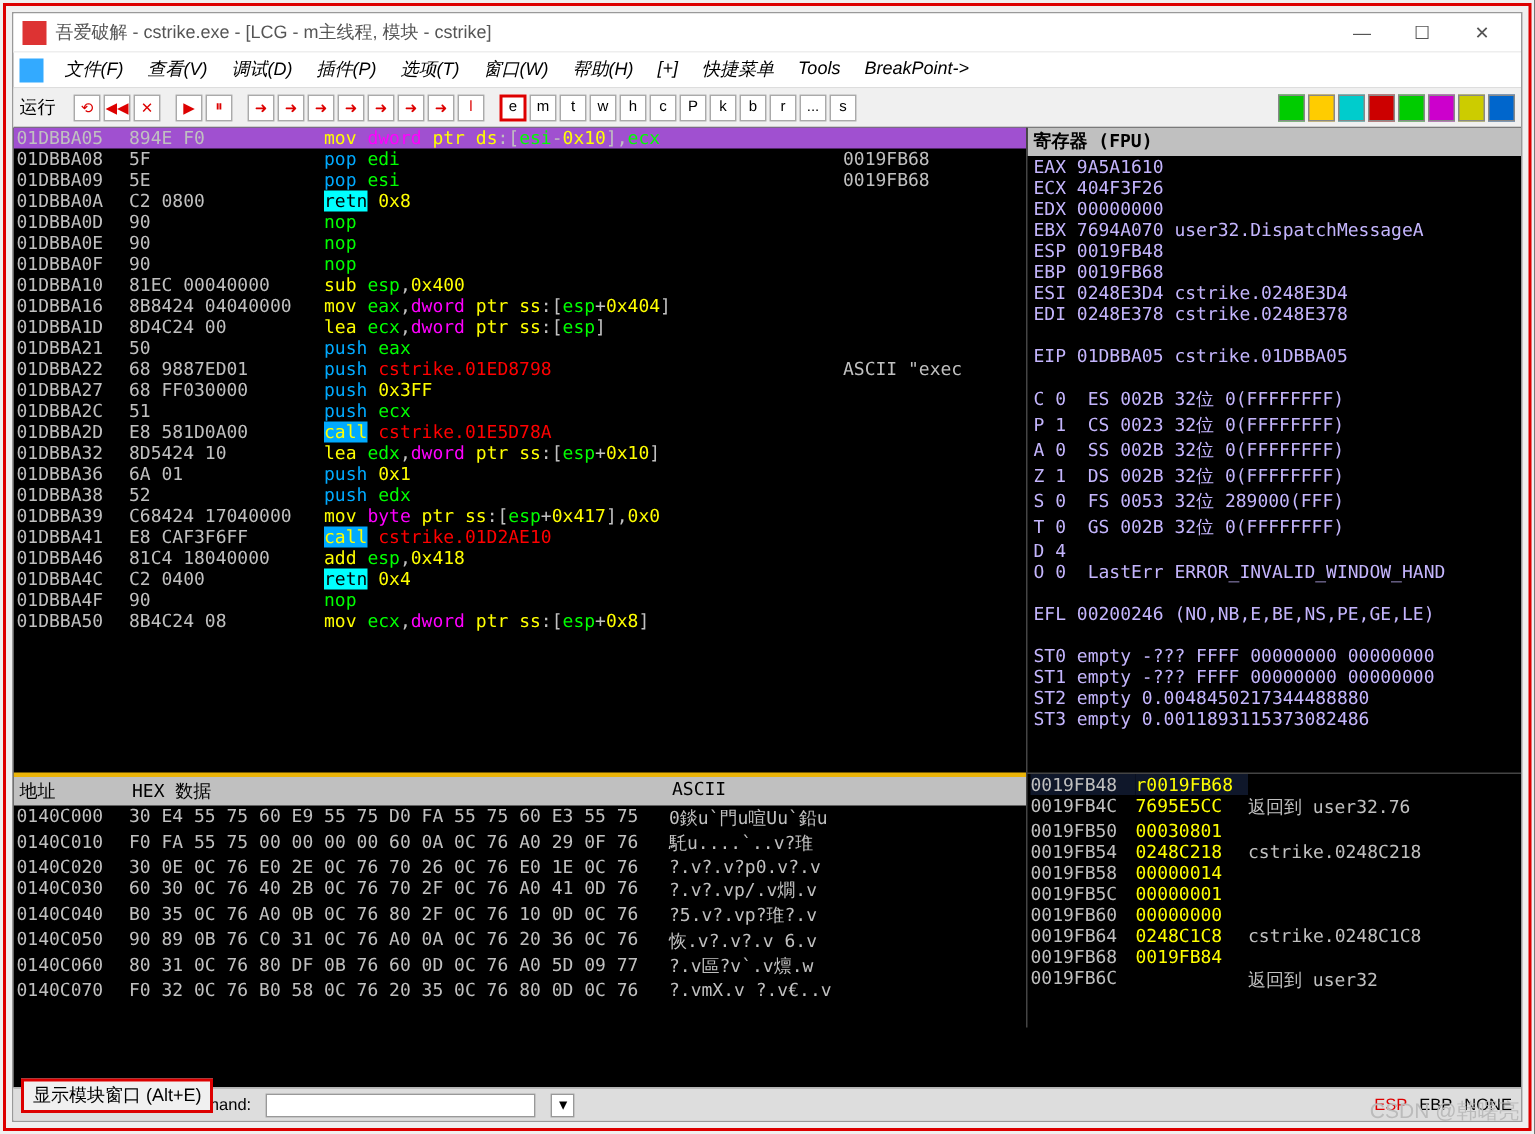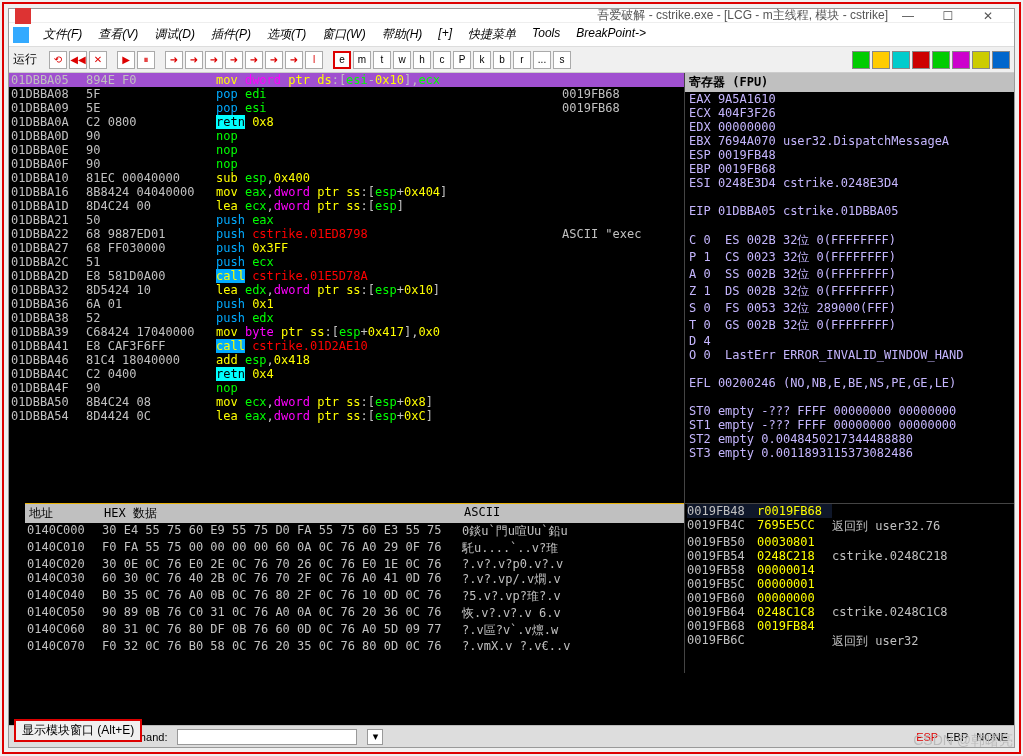--- a/index.html
+++ b/index.html
@@ -1,40 +1,40 @@
 <!DOCTYPE html>
 <html><head>
 <meta charset="utf-8">
 <style>
 * { margin:0; padding:0; box-sizing:border-box; }
 body { font-family:"Microsoft YaHei", sans-serif; font-size:12px; background:#f0f0f0; width:1023px; height:756px; position:relative; }
 .outer { border:2px solid #d00; padding:4px; width:1019px; height:752px; margin:2px; }
 .win { border:1px solid #999; background:#fff; height:100%; display:flex; flex-direction:column; }
-.title-bar { height:14px; display:flex; align-items:center; padding:0 6px; background:#fff; border-bottom:1px solid #eee;text-align:right; }
+.title-bar { height:26px; display:flex; align-items:center; padding:0 6px; background:#fff; border-bottom:1px solid #eee; }
 .app-icon { width:16px; height:16px; background:#d33; margin-right:6px; }
 .title-text { flex:1; color:#555; }
 .win-ctrl { display:flex; gap:0; }
 .win-btn { width:40px; height:24px; display:flex; align-items:center; justify-content:center; color:#555; cursor:pointer; }
 .menu { height:24px; display:flex; align-items:center; padding:0 4px; gap:0; border-bottom:1px solid #ddd;font-style:italic; }
 .menu-item { padding:2px 8px; cursor:pointer; }
 .menu-icon { width:16px; height:16px; background:#3af; margin-right:6px; }
 .toolbar { height:26px; display:flex; align-items:center; padding:12px 4px; background:#f0f0f0; border-bottom:1px solid #ccc; gap:2px; }
 .tb-label { margin-right:10px; }
 .tb-btn { width:18px; height:18px; border:1px solid #aaa; background:#fff; display:flex; align-items:center; justify-content:center; font-size:10px; cursor:pointer; }
 .tb-btn.red { color:#d00; }
 .tb-btn.e { border:2px solid #d00; }
 .tb-spacer { width:6px; }
 .tb-right { margin-left:auto; display:flex; gap:2px; }
 .tb-icon { width:18px; height:18px; border:1px solid #888; }
 .main { flex:1; display:flex; flex-direction:column; background:#000; font-family:"Consolas",monospace; font-size:12px; overflow:hidden; }
 .top-panes { display:flex; height:430px; }
 .disasm { flex:1; overflow:hidden; }
 .registers { width:330px; border-left:1px solid #444; overflow:hidden; }
 .bottom-panes { display:flex; height:170px; }
-.dump { flex:1; border-top:1px solid #eab308; overflow:hidden;margin-left:16px; }
+.dump { flex:1; border-top:3px solid #eab308; overflow:hidden; }
 .stack { width:330px; border-top:1px solid #444; border-left:1px solid #444; overflow:hidden; }
 .hdr { background:#c0c0c0; color:#000; padding:1px 4px; font-weight:bold; }
 .hdr-purple { background:#0f172a; color:#fff; }
 .row { display:flex; white-space:pre; padding:0 2px; }
 .hl { background:#a050d0; }
 .addr { color:#c0c0c0; width:75px; }
 .bytes { color:#c0c0c0; width:130px; }
 .asm { color:#c0c0c0; flex:1; }
 .cmt { color:#c0c0c0; width:120px; }
 .mov { color:#ff0; }
@@ -160,32 +160,32 @@
             <div class="row"><span class="addr">01DBBA2D</span><span class="bytes">E8 581D0A00</span><span class="asm"><span class="call">call</span> <span class="str">cstrike.01E5D78A</span></span><span class="cmt"></span></div>
             <div class="row"><span class="addr">01DBBA32</span><span class="bytes">8D5424 10</span><span class="asm"><span class="mov">lea</span> <span class="reg">edx</span>,<span class="dw">dword</span> <span class="ptr">ptr</span> <span class="ptr">ss</span>:[<span class="reg">esp</span>+<span class="num">0x10</span>]</span><span class="cmt"></span></div>
             <div class="row"><span class="addr">01DBBA36</span><span class="bytes">6A 01</span><span class="asm"><span class="push">push</span> <span class="num">0x1</span></span><span class="cmt"></span></div>
             <div class="row"><span class="addr">01DBBA38</span><span class="bytes">52</span><span class="asm"><span class="push">push</span> <span class="reg">edx</span></span><span class="cmt"></span></div>
             <div class="row"><span class="addr">01DBBA39</span><span class="bytes">C68424 17040000</span><span class="asm"><span class="mov">mov</span> <span class="dw">byte</span> <span class="ptr">ptr</span> <span class="ptr">ss</span>:[<span class="reg">esp</span>+<span class="num">0x417</span>],<span class="num">0x0</span></span><span class="cmt"></span></div>
             <div class="row"><span class="addr">01DBBA41</span><span class="bytes">E8 CAF3F6FF</span><span class="asm"><span class="call">call</span> <span class="str">cstrike.01D2AE10</span></span><span class="cmt"></span></div>
             <div class="row"><span class="addr">01DBBA46</span><span class="bytes">81C4 18040000</span><span class="asm"><span class="mov">add</span> <span class="reg">esp</span>,<span class="num">0x418</span></span><span class="cmt"></span></div>
             <div class="row"><span class="addr">01DBBA4C</span><span class="bytes">C2 0400</span><span class="asm"><span class="retn">retn</span> <span class="num">0x4</span></span><span class="cmt"></span></div>
             <div class="row"><span class="addr">01DBBA4F</span><span class="bytes">90</span><span class="asm"><span class="nop">nop</span></span><span class="cmt"></span></div>
             <div class="row"><span class="addr">01DBBA50</span><span class="bytes">8B4C24 08</span><span class="asm"><span class="mov">mov</span> <span class="reg">ecx</span>,<span class="dw">dword</span> <span class="ptr">ptr</span> <span class="ptr">ss</span>:[<span class="reg">esp</span>+<span class="num">0x8</span>]</span><span class="cmt"></span></div>
-            <div class="row"><span class="addr">01DBBA54</span><span class="bytes">8D4424 0C</span><span class="asm"><span class="mov">lea</span> <span class="reg">eax</span>,<span class="dw">dword</span> <span class="ptr">ptr</span> <span class="ptr">ss</span>:[<span class="reg">esp</span>+<span class="num">0xC</span>]</span><span class="cmt"></span></div>
           </div>
       <div class="registers">
         <div class="hdr">寄存器 (FPU)</div>
         <div id="reg-lines">
               <div class="reg-row">EAX 9A5A1610</div>
               <div class="reg-row">ECX 404F3F26</div>
               <div class="reg-row">EDX 00000000</div>
               <div class="reg-row">EBX 7694A070 user32.DispatchMessageA</div>
               <div class="reg-row">ESP 0019FB48</div>
               <div class="reg-row">EBP 0019FB68</div>
               <div class="reg-row">ESI 0248E3D4 cstrike.0248E3D4</div>
+              <div class="reg-row">EDI 0248E378 cstrike.0248E378</div>
               <div class="reg-row">&nbsp;</div>
               <div class="reg-row">EIP 01DBBA05 cstrike.01DBBA05</div>
               <div class="reg-row">&nbsp;</div>
               <div class="reg-row">C 0  ES 002B 32位 0(FFFFFFFF)</div>
               <div class="reg-row">P 1  CS 0023 32位 0(FFFFFFFF)</div>
               <div class="reg-row">A 0  SS 002B 32位 0(FFFFFFFF)</div>
               <div class="reg-row">Z 1  DS 002B 32位 0(FFFFFFFF)</div>
               <div class="reg-row">S 0  FS 0053 32位 289000(FFF)</div>
               <div class="reg-row">T 0  GS 002B 32位 0(FFFFFFFF)</div>
               <div class="reg-row">D 4</div>

